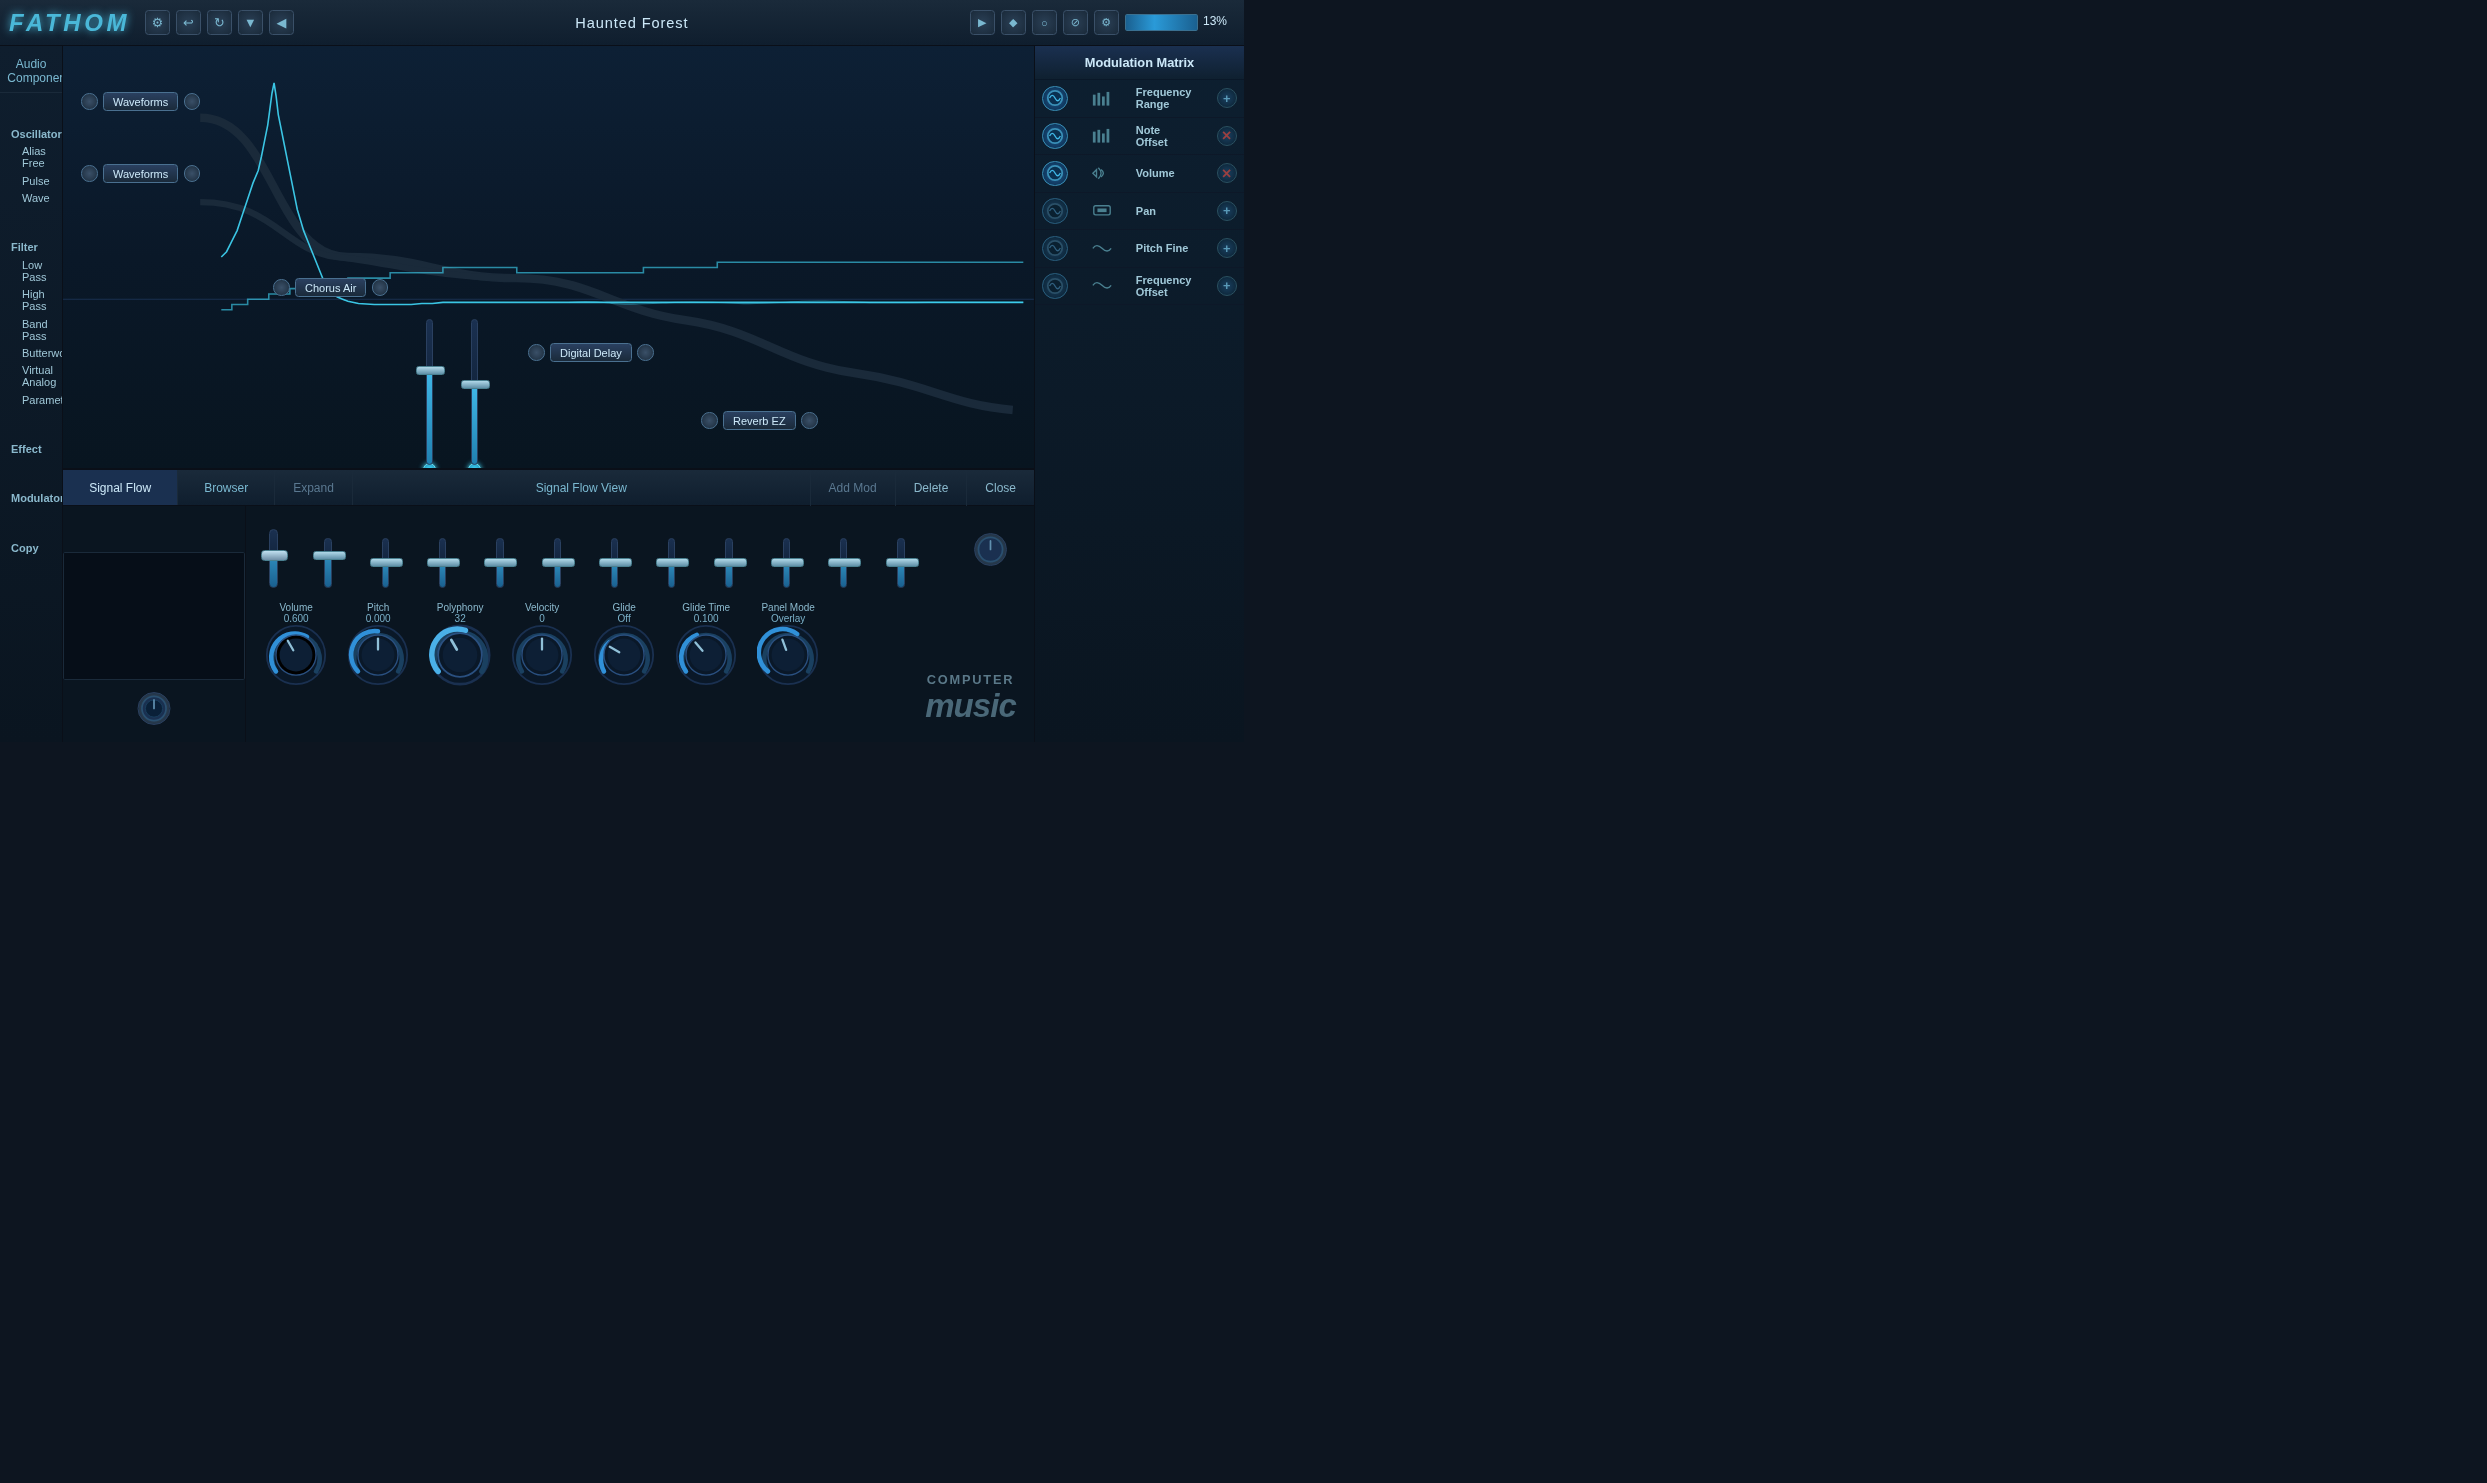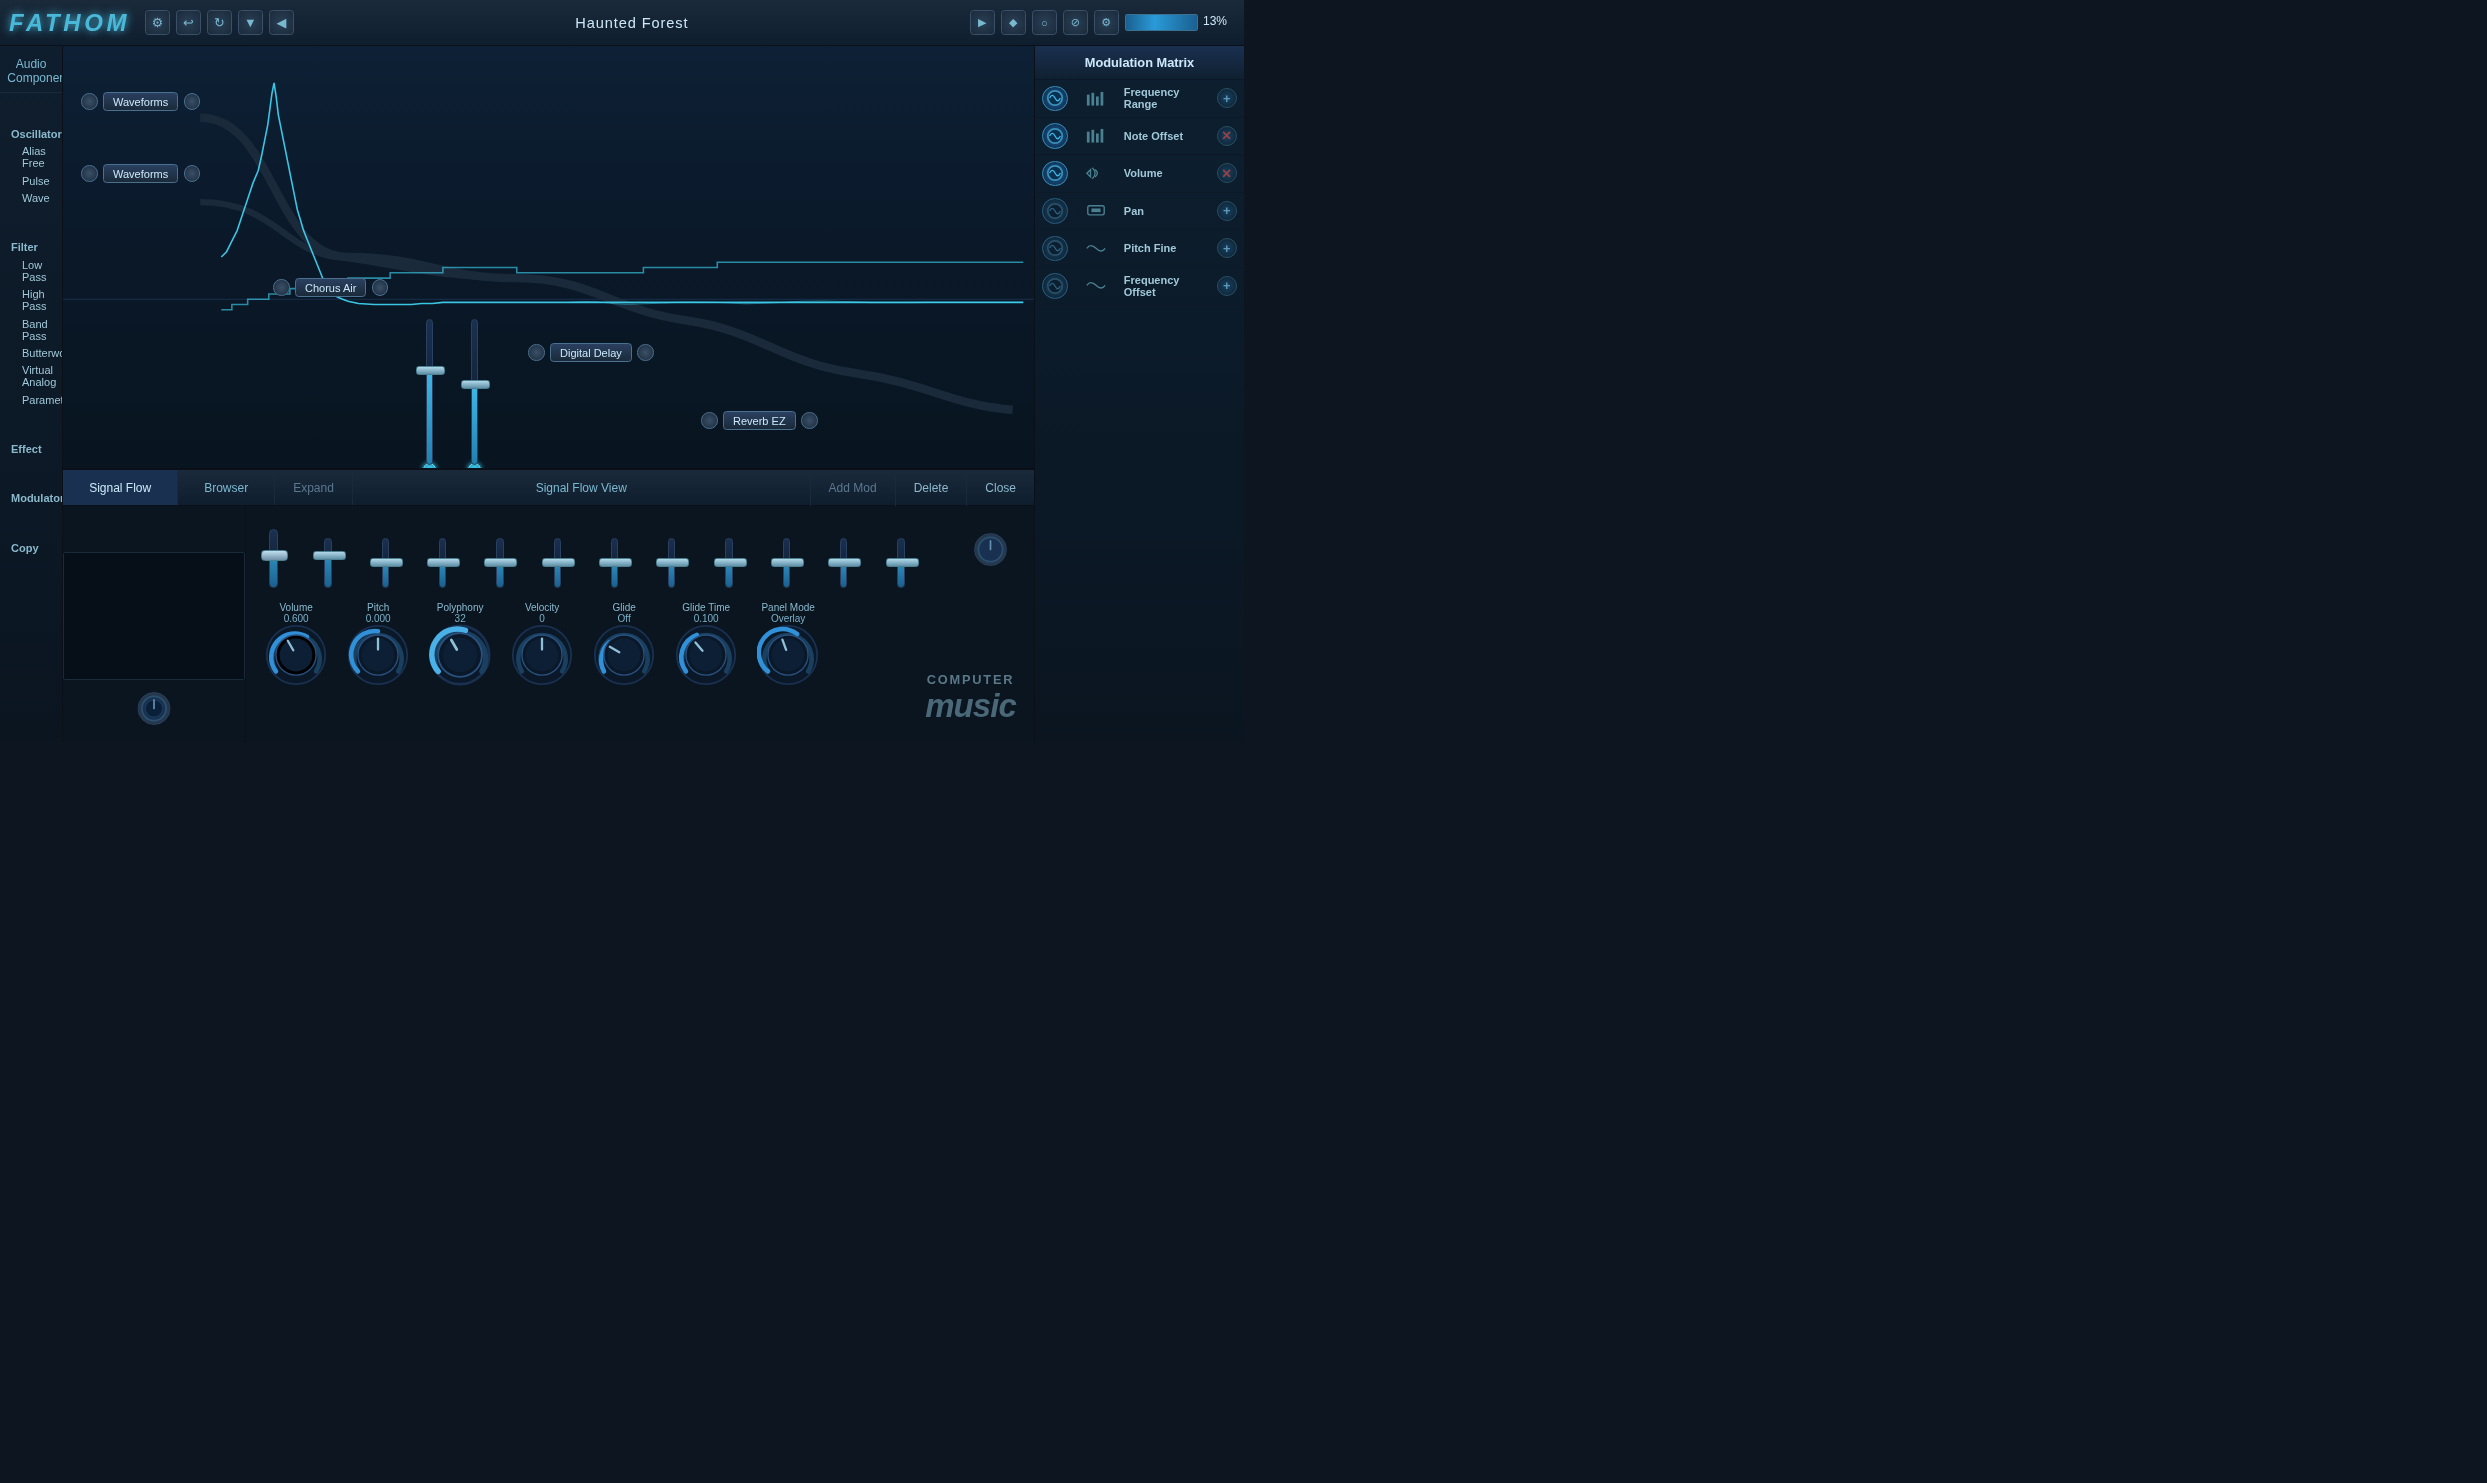--- a/index.html
+++ b/index.html
@@ -364,21 +364,21 @@
       font-size: 12.8px;
       color: #cce8f8;
       border-bottom: 0.9px solid #0a1828;
     }
 
     .mod-row {
       display: flex;
       align-items: center;
       padding: 5.5px 7.3px;
       border-bottom: 0.9px solid #0d1828;
-      gap: 17px;
+      gap: 23px;
     }
 
     .mod-source-btn {
       width: 25.5px; height: 25.5px;
       background: radial-gradient(circle, #1a4060 0%, #0a2030 100%);
       border: 1.8px solid #2a6080;
       border-radius: 50%;
       display: flex; align-items: center; justify-content: center;
       cursor: pointer;
       flex-shrink: 0;

